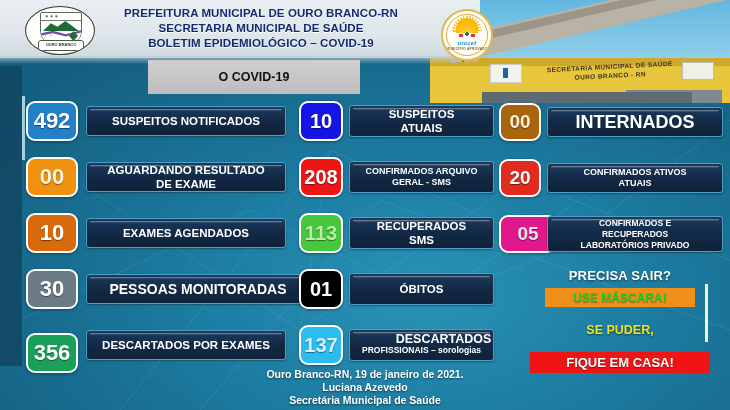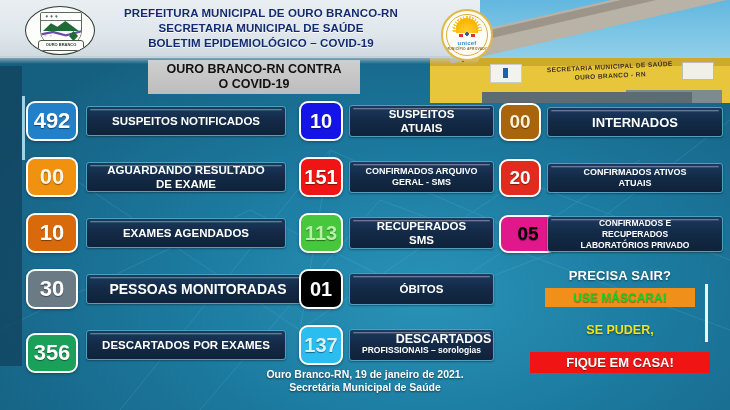--- a/index.html
+++ b/index.html
@@ -249,21 +249,20 @@
     <div class="ring"></div>
     <div class="rays"></div>
     <div class="sun"></div>
     <div class="people"></div>
     <div class="word">unicef</div>
     <div class="sub">MUNICÍPIO APROVADO</div>
   </div>
 
   <div class="subbanner">
     <div>
-      <div>OURO BRANCO-RN CONTRA</div>
       <div>O COVID-19</div>
     </div>
   </div>
 
   <div class="edge"></div>
   <div class="accent"></div>
 
   <div id="stats">
       <div class="num" style="position: absolute; left: 26px; top: 101px; width: 52px; height: 40px; background: rgb(34, 128, 200); color: rgb(255, 255, 255); font-size: 22px;">492</div>
       <div class="lbl" style="position: absolute; left: 86px; top: 106px; width: 200px; height: 30px; font-size: 11.5px; line-height: 14px;">
@@ -284,61 +283,62 @@
       </div>
       <div class="num" style="position: absolute; left: 26px; top: 325px; width: 52px; height: 40px; background: rgb(27, 160, 90); color: rgb(255, 255, 255); font-size: 22px; margin-top: 8px;">356</div>
       <div class="lbl" style="position: absolute; left: 86px; top: 330px; width: 200px; height: 30px; font-size: 11.5px; line-height: 14px;">
         <span>DESCARTADOS  POR EXAMES</span>
       </div>
       <div class="num" style="position: absolute; left: 299px; top: 101px; width: 44px; height: 40px; background: rgb(20, 20, 230); color: rgb(255, 255, 255); font-size: 20px;">10</div>
       <div class="lbl" style="position: absolute; left: 349px; top: 105px; width: 145px; height: 32px; font-size: 11.5px; line-height: 14px;">
         <span>SUSPEITOS</span>
         <span>ATUAIS</span>
       </div>
-      <div class="num" style="position: absolute; left: 299px; top: 157px; width: 44px; height: 40px; background: rgb(240, 20, 20); color: rgb(255, 255, 255); font-size: 20px;">151</div>
+      <div class="num" style="position: absolute; left: 299px; top: 157px; width: 44px; height: 40px; background: rgb(240, 20, 20); color: rgb(255, 255, 255); font-size: 20px;">208</div>
       <div class="lbl" style="position: absolute; left: 349px; top: 161px; width: 145px; height: 32px; font-size: 9px; line-height: 11.5px;">
         <span>CONFIRMADOS ARQUIVO</span>
         <span>GERAL -   SMS</span>
       </div>
       <div class="num" style="position: absolute; left: 299px; top: 213px; width: 44px; height: 40px; background: rgb(71, 200, 60); color: rgb(184, 240, 168); font-size: 20px;">113</div>
       <div class="lbl" style="position: absolute; left: 349px; top: 217px; width: 145px; height: 32px; font-size: 11.5px; line-height: 14px;">
         <span>RECUPERADOS</span>
         <span>SMS</span>
       </div>
       <div class="num" style="position: absolute; left: 299px; top: 269px; width: 44px; height: 40px; background: rgb(0, 0, 0); color: rgb(255, 255, 255); font-size: 20px;">01</div>
       <div class="lbl" style="position: absolute; left: 349px; top: 273px; width: 145px; height: 32px; font-size: 11.5px; line-height: 14px;">
         <span>ÓBITOS</span>
       </div>
       <div class="num" style="position: absolute; left: 299px; top: 325px; width: 44px; height: 40px; background: rgb(43, 189, 240); color: rgb(215, 242, 255); font-size: 20px;">137</div>
       <div class="lbl" style="position: absolute; left: 349px; top: 329px; width: 145px; height: 32px; font-size: 9px; line-height: 11.5px;">
         <span style="font-size: 12.5px; margin-left: 44px;">DESCARTADOS</span>
         <span style="font-size: 8.5px;">PROFISSIONAIS – sorologias</span>
       </div>
       <div class="num" style="position: absolute; left: 499px; top: 103px; width: 42px; height: 38px; background: rgb(168, 101, 12); color: rgb(255, 240, 214); font-size: 19px;">00</div>
-      <div class="lbl" style="position: absolute; left: 547px; top: 107px; width: 176px; height: 30px; font-size: 13px; line-height: 15px;">
+      <div class="lbl" style="position: absolute; left: 547px; top: 107px; width: 176px; height: 30px; font-size: 18px; line-height: 15px;">
         <span>INTERNADOS</span>
       </div>
       <div class="num" style="position: absolute; left: 499px; top: 159px; width: 42px; height: 38px; background: rgb(224, 43, 30); color: rgb(255, 255, 255); font-size: 19px;">20</div>
       <div class="lbl" style="position: absolute; left: 547px; top: 163px; width: 176px; height: 30px; font-size: 9px; line-height: 11.5px;">
         <span>CONFIRMADOS ATIVOS</span>
         <span>ATUAIS</span>
       </div>
-      <div class="num" style="position: absolute; left: 499px; top: 215px; width: 58px; height: 38px; background: rgb(224, 24, 140); color: #000000; font-size: 19px;">05</div>
+      <div class="num" style="position: absolute; left: 499px; top: 215px; width: 58px; height: 38px; background: rgb(224, 24, 140); color: #e5e5e5; font-size: 19px;">05</div>
       <div class="lbl" style="position: absolute; left: 547px; top: 216px; width: 176px; height: 36px; font-size: 8.5px; line-height: 11px;">
         <span>CONFIRMADOS E</span>
         <span>RECUPERADOS</span>
         <span>LABORATÓRIOS  PRIVADO</span>
       </div>
     </div>
 
   <div class="advice">
     <div class="advice-title">PRECISA SAIR?</div>
     <div class="mask">USE MÁSCARA!</div>
     <div class="sepuder">SE PUDER,</div>
     <div class="fique">FIQUE EM CASA!</div>
     <div class="wline"></div>
   </div>
 
   <div class="footer">
     <div>Ouro Branco-RN, 19 de janeiro de 2021.</div>
+    <div>Luciana Azevedo</div>
     <div>Secretária Municipal de Saúde</div>
   </div>
 </div>
 
 </body></html>

